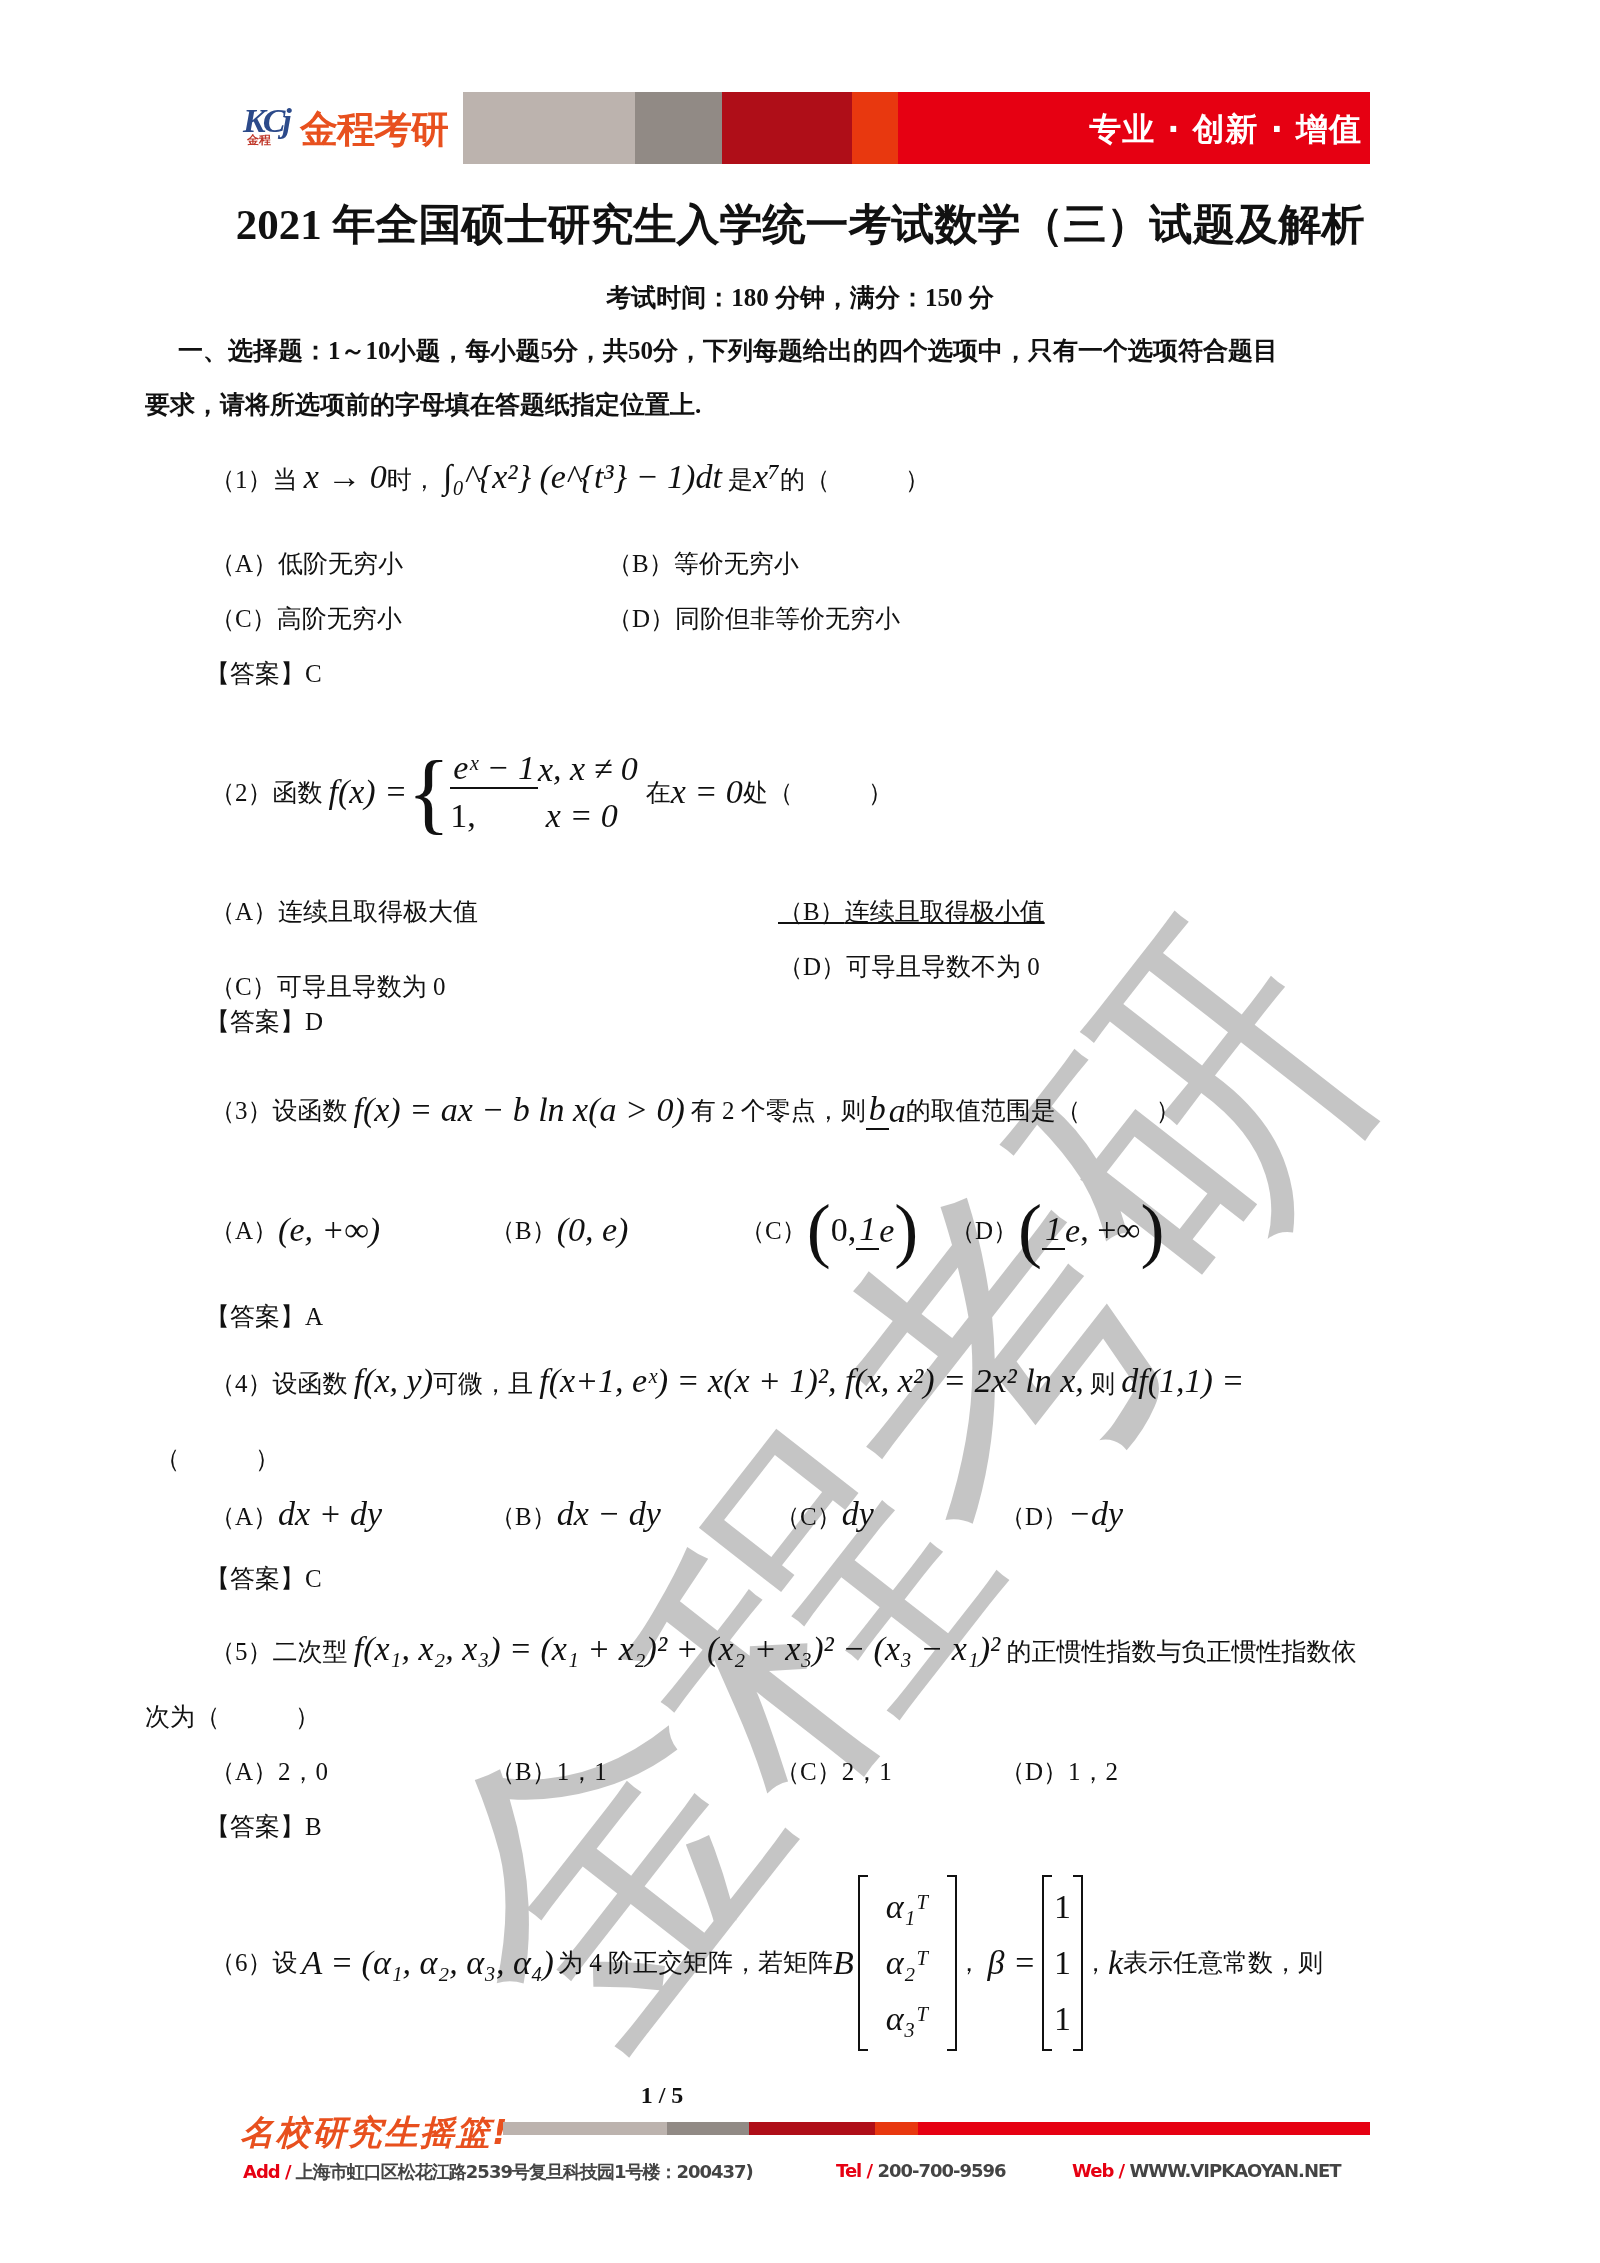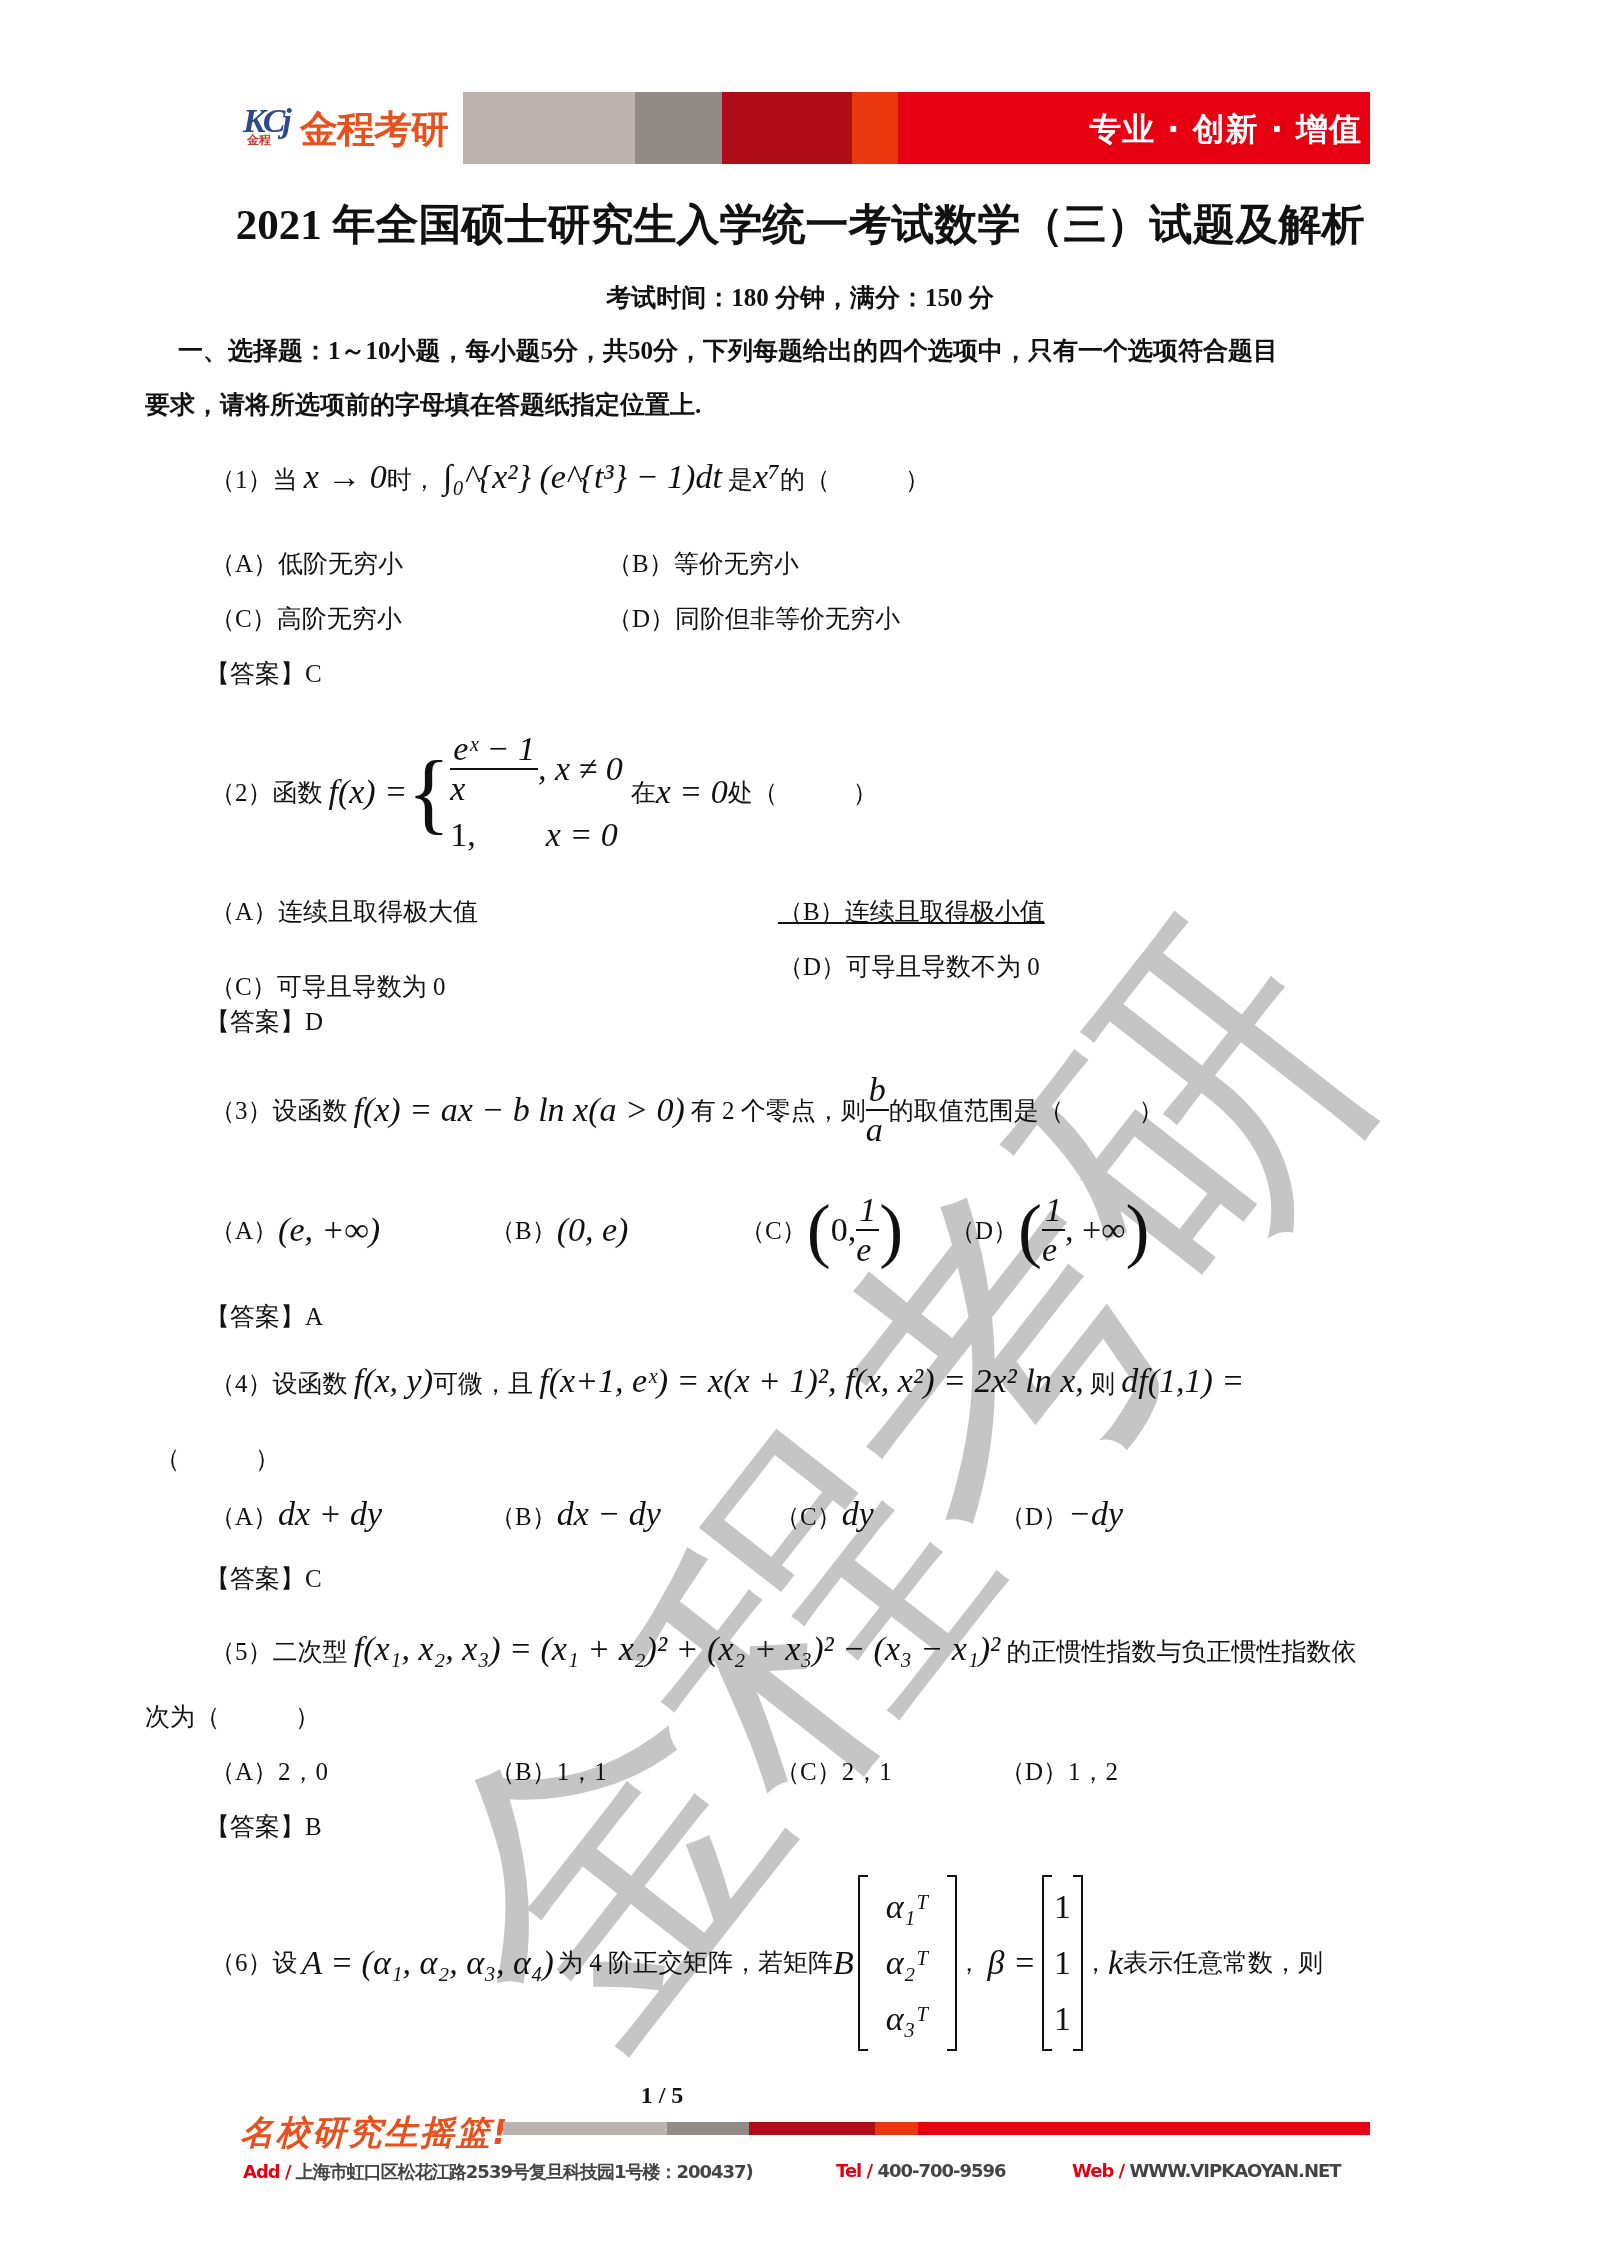--- a/index.html
+++ b/index.html
@@ -17,21 +17,21 @@
             font-size: 32px; font-weight: bold; letter-spacing: 1px; }
   .title { left: 0; width: 1600px; top: 196px; text-align: center; font-size: 43px; font-weight: bold; }
   .subtitle { left: 0; width: 1600px; top: 281px; text-align: center; font-size: 25px; font-weight: bold; }
   .para { font-size: 25px; line-height: 1.2; }
   .bold { font-weight: bold; }
   .q { font-size: 25px; }
   .math { font-family: "Liberation Serif", serif; font-style: italic; font-size: 34px; }
   .mathn { font-family: "Liberation Serif", serif; font-size: 34px; }
   .opt { font-size: 25px; }
   .ans { font-size: 25px; }
-  .frac { display:inline-flex; flex-direction:column; align-items:flex-start; vertical-align:middle; }
+  .frac { display:inline-flex; align-items:flex-end; vertical-align:middle; }
   .frac .num { border-bottom: 2px solid #111; padding: 0 3px; }
   .brace-l { font-size: 90px; font-weight: 100; vertical-align: middle; }
   .bigparen { font-size: 72px; font-weight: 100; vertical-align: middle; line-height: 1; }
   .matrix { display:inline-block; vertical-align: middle; border-left: 2px solid #111; border-right: 2px solid #111; padding: 4px 26px; position:relative; }
   .matrix:before, .matrix:after { content:""; position:absolute; top:0; bottom:0; width:8px; border-top:2px solid #111; border-bottom:2px solid #111;}
   .matrix:before { left:0; } .matrix:after { right:0; }
   .matrix div { line-height: 56px; text-align:center; }
   .watermark { pointer-events: none; color: rgba(150,150,150,0.55); font-family: "DejaVu Sans", sans-serif; font-weight: 100;
                font-size: 330px; transform: rotate(-52deg); transform-origin: left top; left: 330px; top: 1860px; white-space: nowrap; letter-spacing: -10px; }
   .footer-slogan { left: 240px; top: 2110px; font-family: "DejaVu Sans", sans-serif; font-weight: bold; font-size: 34px; color: #e8501e; font-style: italic; letter-spacing: 2px;}
@@ -189,14 +189,14 @@
 </div>
 
 <div class="abs pageno">1 / 5</div>
 <div class="abs footer-slogan">名校研究生摇篮!</div>
 <div class="abs fbar" style="left:503px;width:164px;background:#bcb3ae;"></div>
 <div class="abs fbar" style="left:667px;width:82px;background:#918a85;"></div>
 <div class="abs fbar" style="left:749px;width:126px;background:#af0e18;"></div>
 <div class="abs fbar" style="left:875px;width:43px;background:#e8380f;"></div>
 <div class="abs fbar" style="left:918px;width:452px;background:#e60012;"></div>
 <div class="abs foot-info" style="left:243px;"><span class="lbl">Add /</span> <span>上海市虹口区松花江路2539号复旦科技园1号楼：200437)</span></div>
-<div class="abs foot-info" style="left:836px;"><span class="lbl">Tel /</span> <span>400-700-9596</span></div>
+<div class="abs foot-info" style="left:836px;"><span class="lbl">Tel /</span> <span>200-700-9596</span></div>
 <div class="abs foot-info" style="left:1072px;"><span class="lbl">Web /</span> <span>WWW.VIPKAOYAN.NET</span></div>
 
 </body></html>

